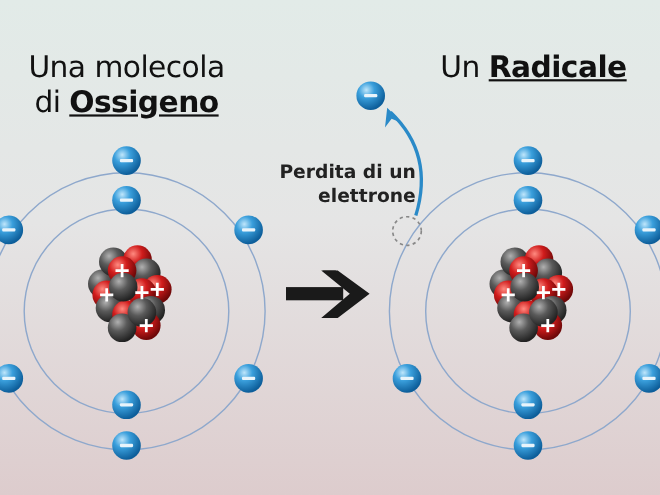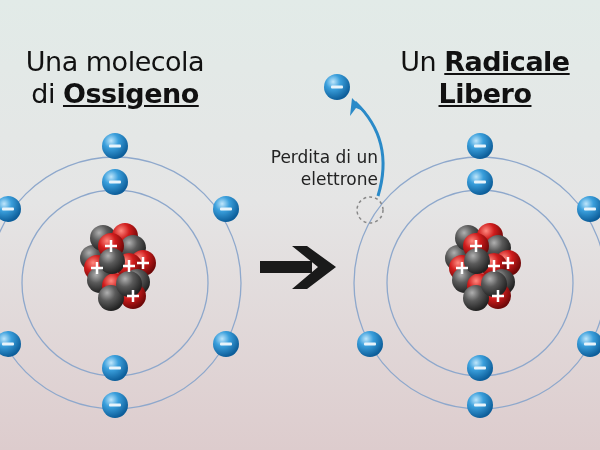--- a/index.html
+++ b/index.html
@@ -3,33 +3,32 @@
 <meta charset="utf-8">
 <style>
   html, body { margin:0; padding:0; }
   body { width:600px; height:450px; overflow:hidden; position:relative;
     background: linear-gradient(to bottom, #e2ebe8 0%, #e5e5e5 45%, #ddcccd 100%);
     font-family: "DejaVu Sans", sans-serif; }
   .title { position:absolute; font-size:27px; line-height:32px; color:#111; text-align:center; letter-spacing:-0.5px;margin-top:24px; }
   .title b { font-weight:bold;text-decoration:underline; }
   #t-left { left:10px; top:22px; width:210px; }
   #t-right { left:380px; top:22px; width:210px; }
-  .label { position:absolute; left:228px; top:146px; width:150px; text-align:right; font-size:17px; line-height:22px; color:#222; }
+  .label { position:absolute; left:228px; top:146px; width:150px; text-align:right; font-size:17px; line-height:22px; color:#222;font-weight:bold; }
   svg { position:absolute; left:0; top:0; }
 </style>
 </head>
 <body>
 
 <div class="title" id="t-left">
   <span>Una molecola</span><br>
   <span>di </span><b>Ossigeno</b>
 </div>
 <div class="title" id="t-right">
   <span>Un </span><b>Radicale</b><br>
-  <b>Libero</b>
 </div>
 <div class="label">
   <span>Perdita di un</span><br>
   <span>elettrone</span>
 </div>
 
 <svg width="600" height="450">
   <defs>
     <radialGradient id="eg" cx="35%" cy="30%" r="70%">
       <stop offset="0" stop-color="#bfe6fb"></stop>

